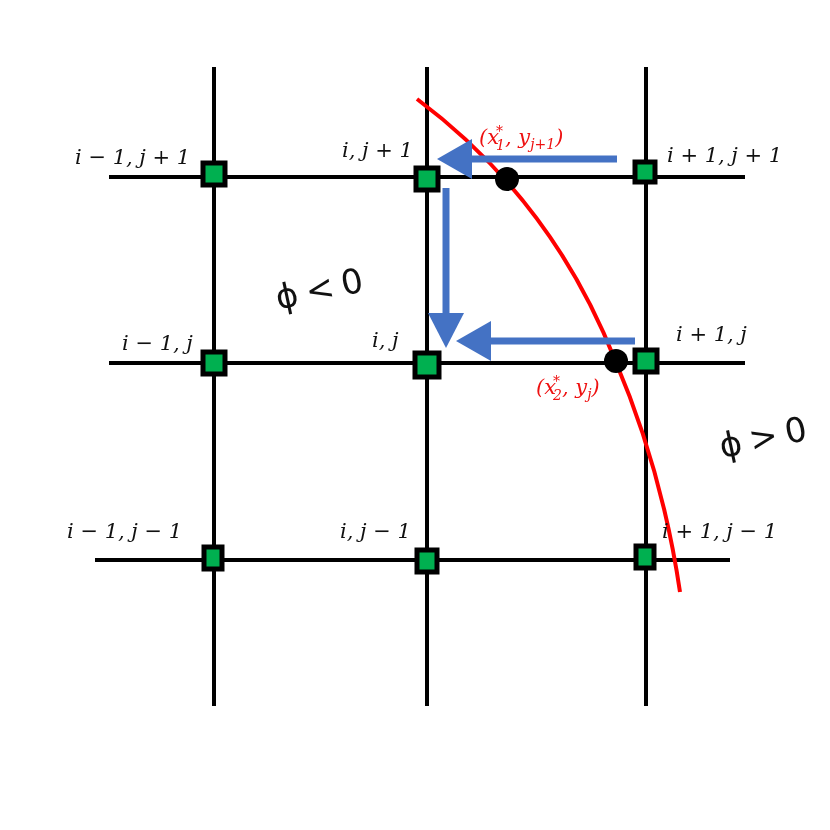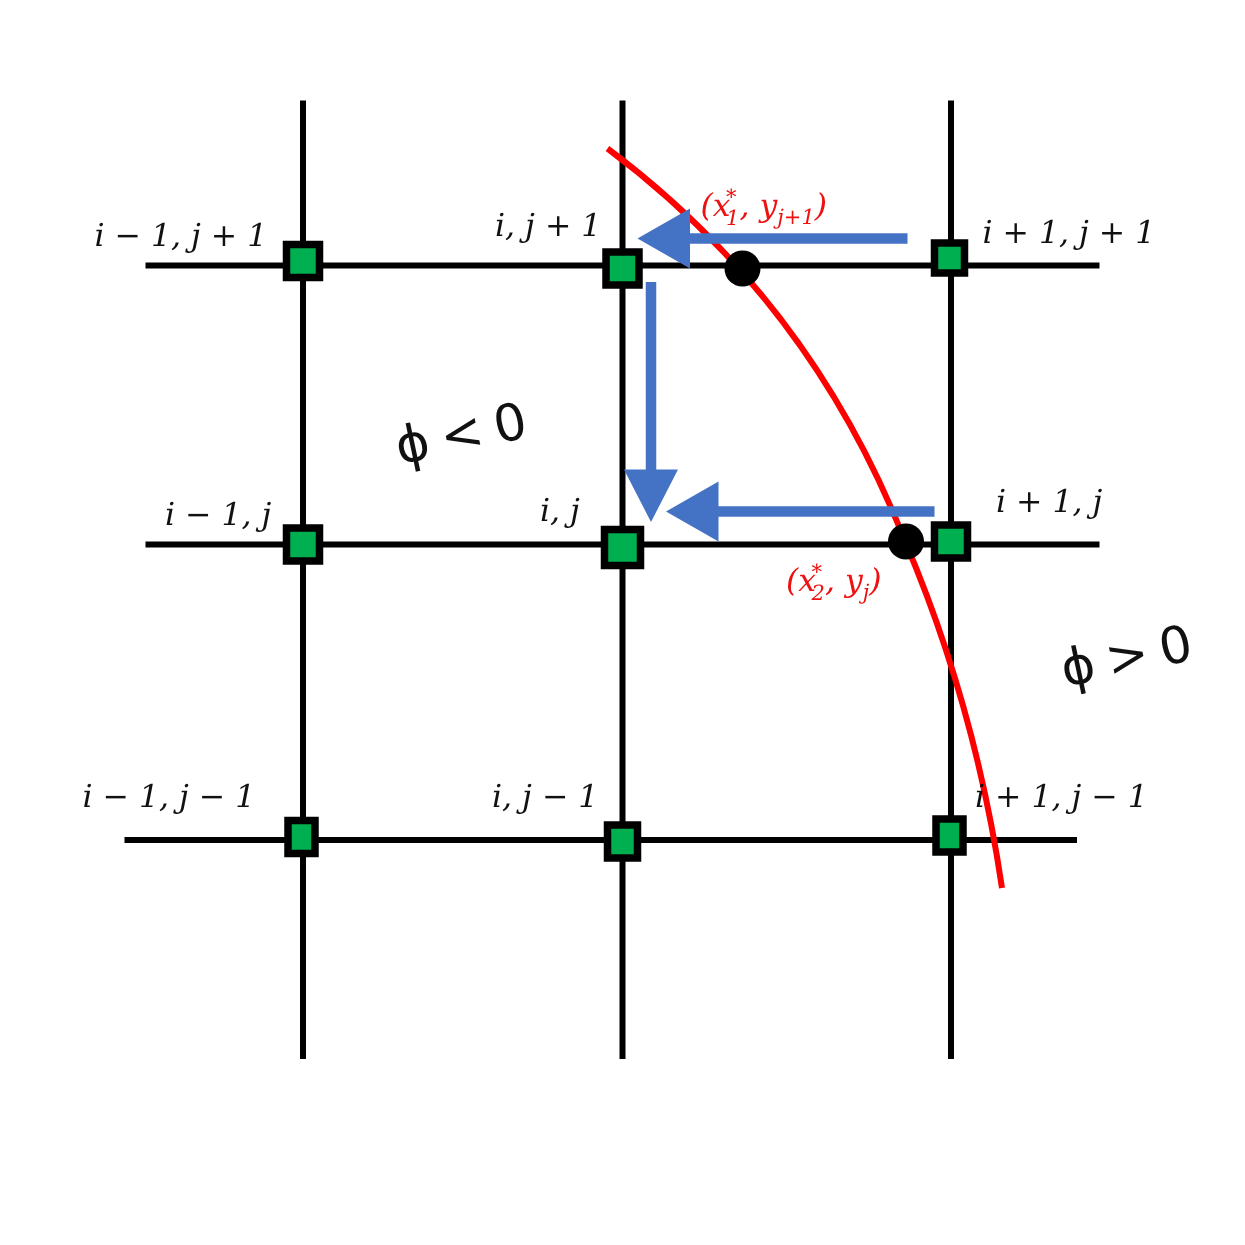--- a/index.html
+++ b/index.html
@@ -1,17 +1,17 @@
 <!DOCTYPE html>
 <html><head>
   <meta charset="utf-8">
   <style>
     html, body { margin: 0; padding: 0; background: #ffffff; }
     body { width: 830px; height: 830px; position: relative; overflow: hidden; }
-    #stage { position: absolute; left: 0; top: 0; width: 672px; height: 830px; }
+    #stage { position: absolute; left: 12px; top: 0; width: 672px; height: 830px; }
     svg text { font-family: "DejaVu Serif", "Liberation Serif", serif; }
     .lbl { font-size: 21px; fill: #111111; font-style: italic; }
     .lbl-red { font-size: 21px; fill: #ee1111; font-style: italic; }
     .sub { font-size: 14px; }
     .phi { font-size: 34px; fill: #111111; font-family: "DejaVu Sans", "Liberation Sans", sans-serif; }
   </style>
 </head>
 <body>
 
 <div id="stage">

